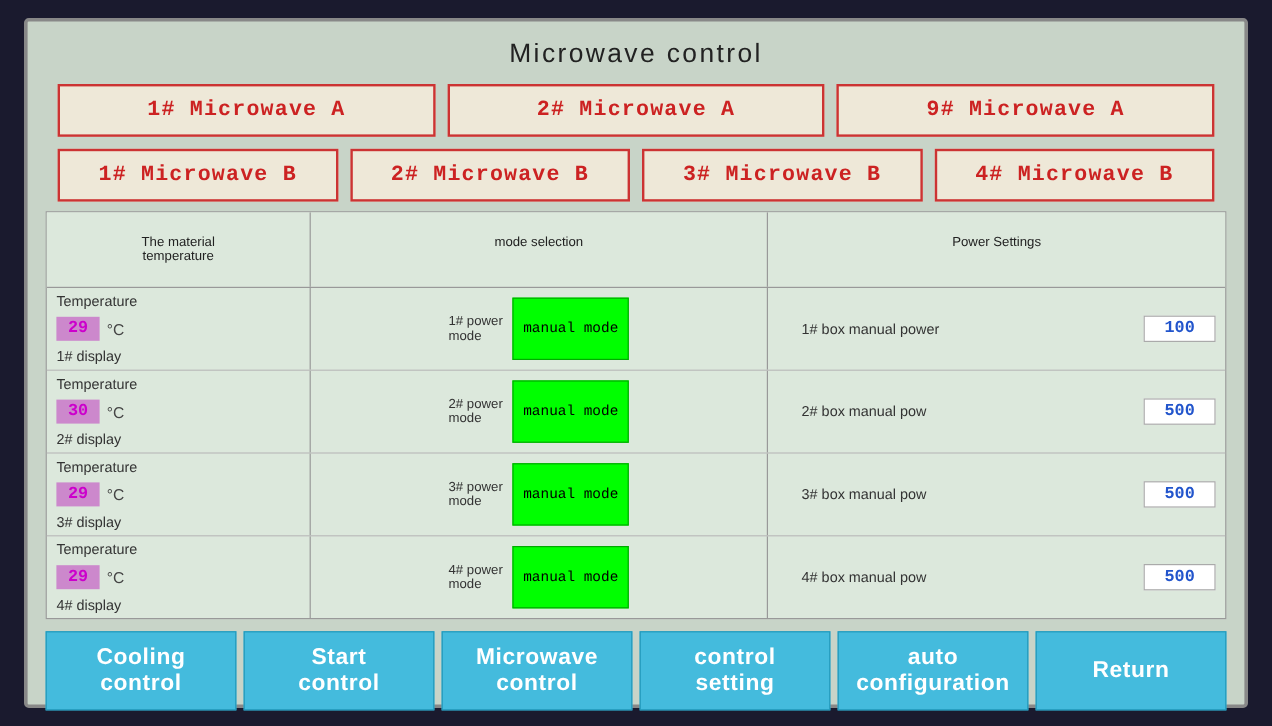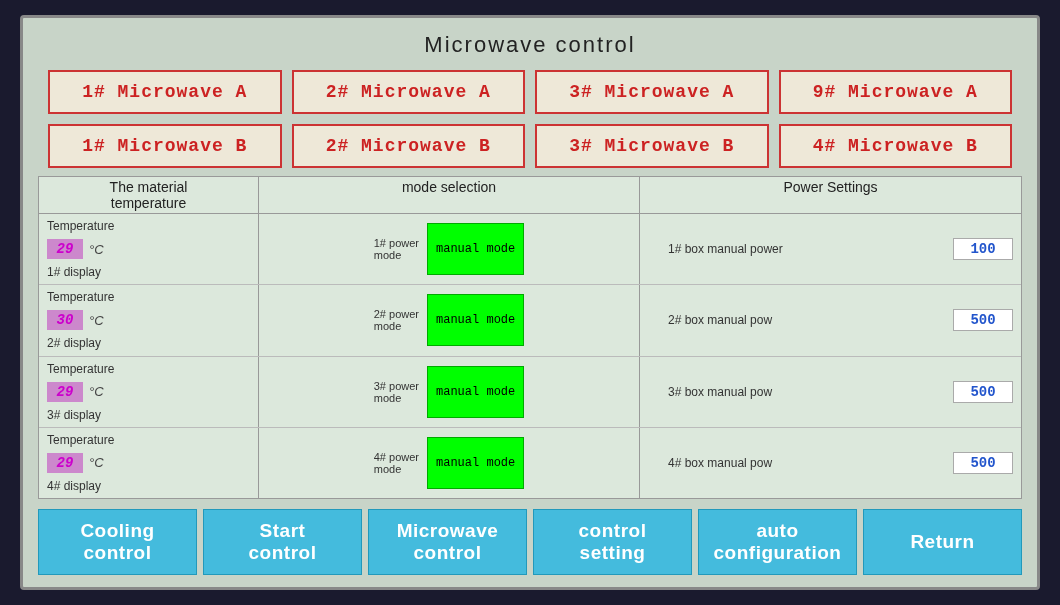--- a/index.html
+++ b/index.html
@@ -57,23 +57,23 @@
       display: flex;
       flex-direction: column;
     }
     .table-header {
       display: grid;
       grid-template-columns: 220px 1fr 1fr;
       border-bottom: 1px solid #999;
       background: #dce8dc;
     }
     .table-header-cell {
-      padding: 2px 10px;
-      text-align: center;
-      font-size: 14px;
+      padding: 19px 10px;
+      text-align: center;
+      font-size: 11px;
       color: #222;
       font-family: Arial, sans-serif;
       border-right: 1px solid #999;
     }
     .table-header-cell:last-child { border-right: none; }
     .table-body {
       display: flex;
       flex-direction: column;
       flex: 1;
     }
@@ -94,21 +94,20 @@
       font-family: Arial, sans-serif;
       border-right: 1px solid #999;
       flex-direction: column;
       align-items: flex-start;
       justify-content: center;
     }
     .temp-row {
       display: flex;
       align-items: center;
       gap: 6px;
-      font-style: italic;
     }
     .temp-value {
       background: #cc88cc;
       color: #cc00cc;
       padding: 2px 8px;
       font-size: 14px;
       font-weight: bold;
       min-width: 36px;
       text-align: center;
       font-family: 'Courier New', monospace;
@@ -189,21 +188,20 @@
   </style>
 </head>
 <body>
 
 <div class="screen">
   <div class="title">Microwave control</div>
 
   <div class="microwave-row">
     <div class="microwave-btn">1# Microwave A</div>
     <div class="microwave-btn">2# Microwave A</div>
-    <div class="microwave-btn">3# Microwave A</div>
     <div class="microwave-btn">9# Microwave A</div>
   </div>
 
   <div class="microwave-row">
     <div class="microwave-btn">1# Microwave B</div>
     <div class="microwave-btn">2# Microwave B</div>
     <div class="microwave-btn">3# Microwave B</div>
     <div class="microwave-btn">4# Microwave B</div>
   </div>
 

